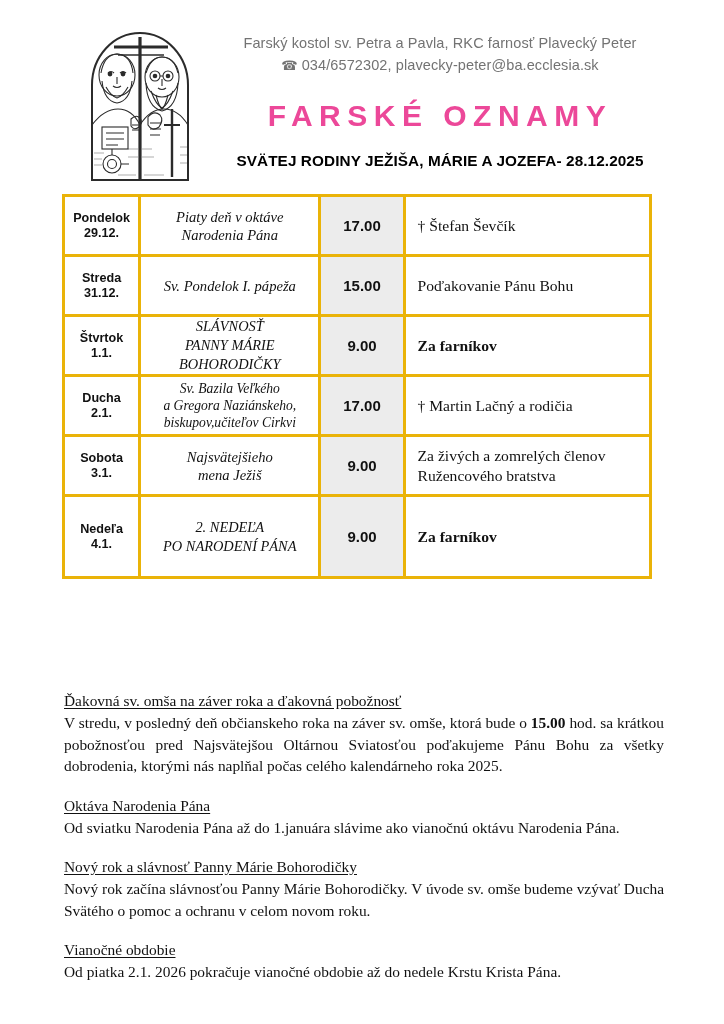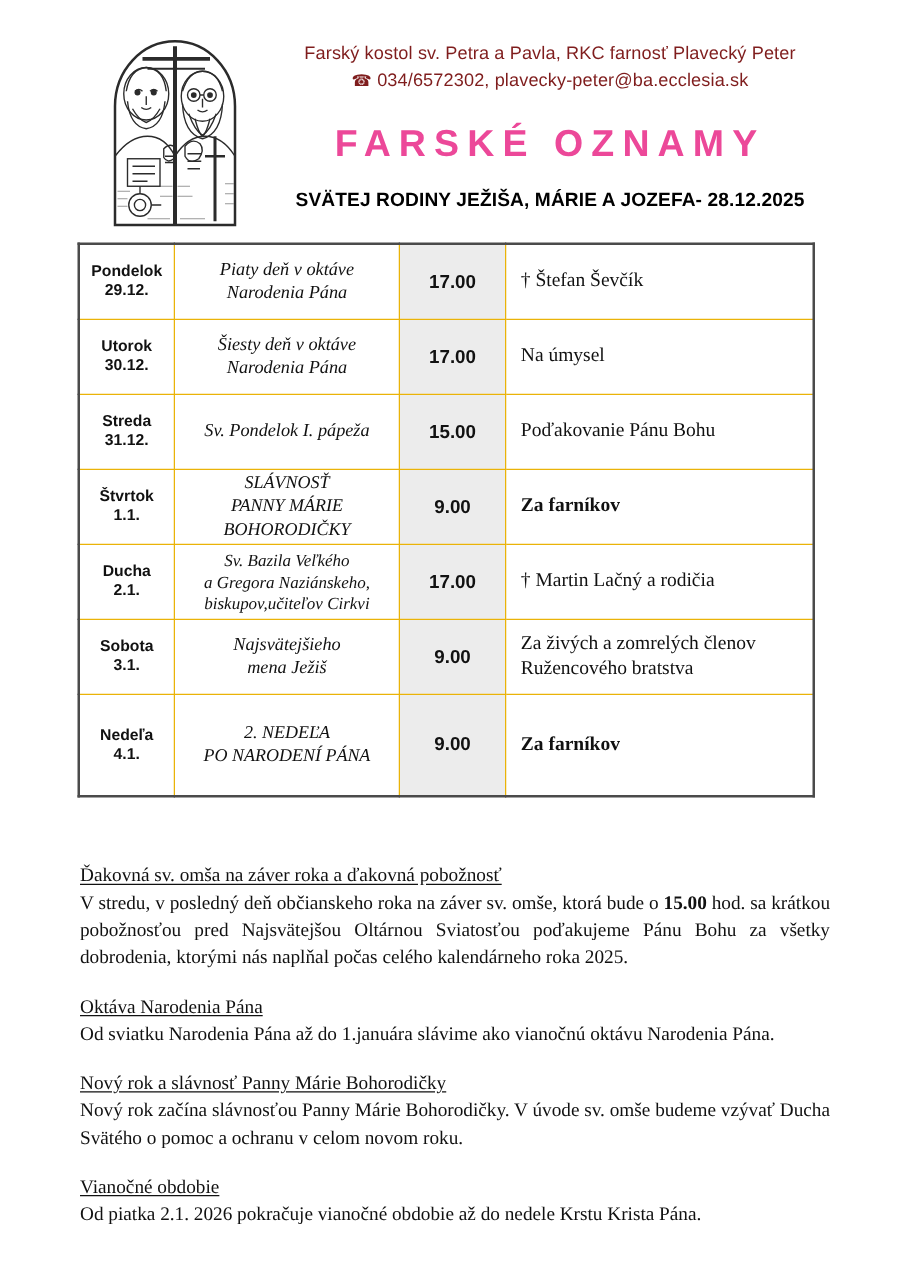--- a/index.html
+++ b/index.html
@@ -36,21 +36,21 @@
     left: 190px;
     top: 32px;
     width: 500px;
     text-align: center;
   }
   .contact-line {
     font-family: "Liberation Sans", "DejaVu Sans", sans-serif;
     font-size: 14.5px;
     line-height: 22px;
     letter-spacing: 0.1px;
-    color: #7f1d1d;
+    color: #737373;
     white-space: nowrap;
   }
   .contact-line .phone-icon {
     font-family: "DejaVu Sans", sans-serif;
     font-size: 13px;
   }
   .doc-title {
     font-family: "Liberation Sans", "DejaVu Sans", sans-serif;
     font-weight: bold;
     font-size: 30px;
@@ -76,21 +76,21 @@
     top: 194px;
     width: 590px;
   }
   table.schedule {
     border-collapse: collapse;
     width: 590px;
     table-layout: fixed;
     border: 2px solid #4a4a4a;
   }
   table.schedule td {
-    border: 1px solid #eab308;
+    border: 3px solid #eab308;
     padding: 0 4px;
     vertical-align: middle;
   }
   .col-day   { width: 76px; }
   .col-feast { width: 180px; }
   .col-time  { width: 84px; }
   .col-intent{ width: 246px; }
 
   tr.row { height: 60px; }
   tr.row-last { height: 82px; }
@@ -266,32 +266,20 @@
           <div>29.12.</div>
         </td>
         <td class="cell-feast">
           <div>Piaty deň v oktáve</div>
           <div>Narodenia Pána</div>
         </td>
         <td class="cell-time">17.00</td>
         <td class="cell-intent">† Štefan Ševčík</td>
       </tr>
 
-      <tr class="row">
-        <td class="cell-day">
-          <div>Utorok</div>
-          <div>30.12.</div>
-        </td>
-        <td class="cell-feast">
-          <div>Šiesty deň v oktáve</div>
-          <div>Narodenia Pána</div>
-        </td>
-        <td class="cell-time">17.00</td>
-        <td class="cell-intent">Na úmysel</td>
-      </tr>
 
       <tr class="row">
         <td class="cell-day">
           <div>Streda</div>
           <div>31.12.</div>
         </td>
         <td class="cell-feast">
           <div>Sv. Pondelok I. pápeža</div>
         </td>
         <td class="cell-time">15.00</td>

